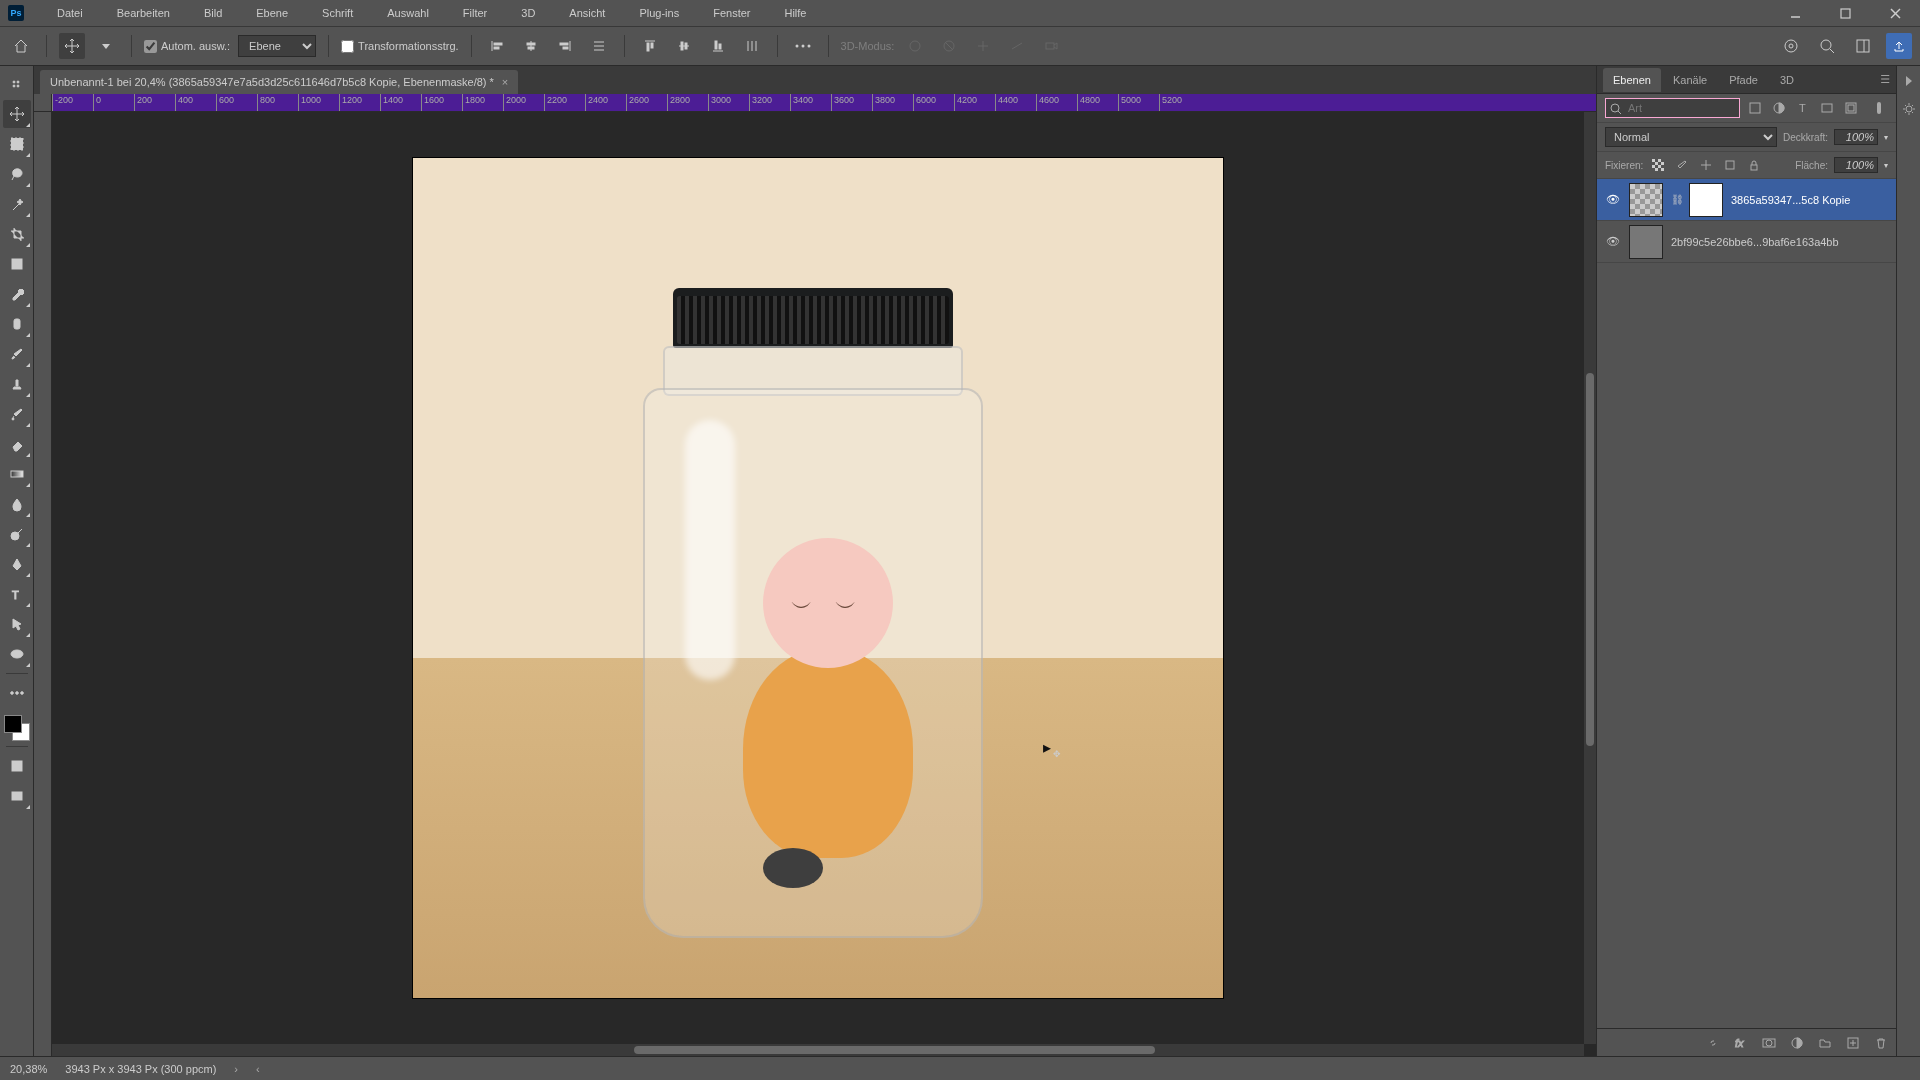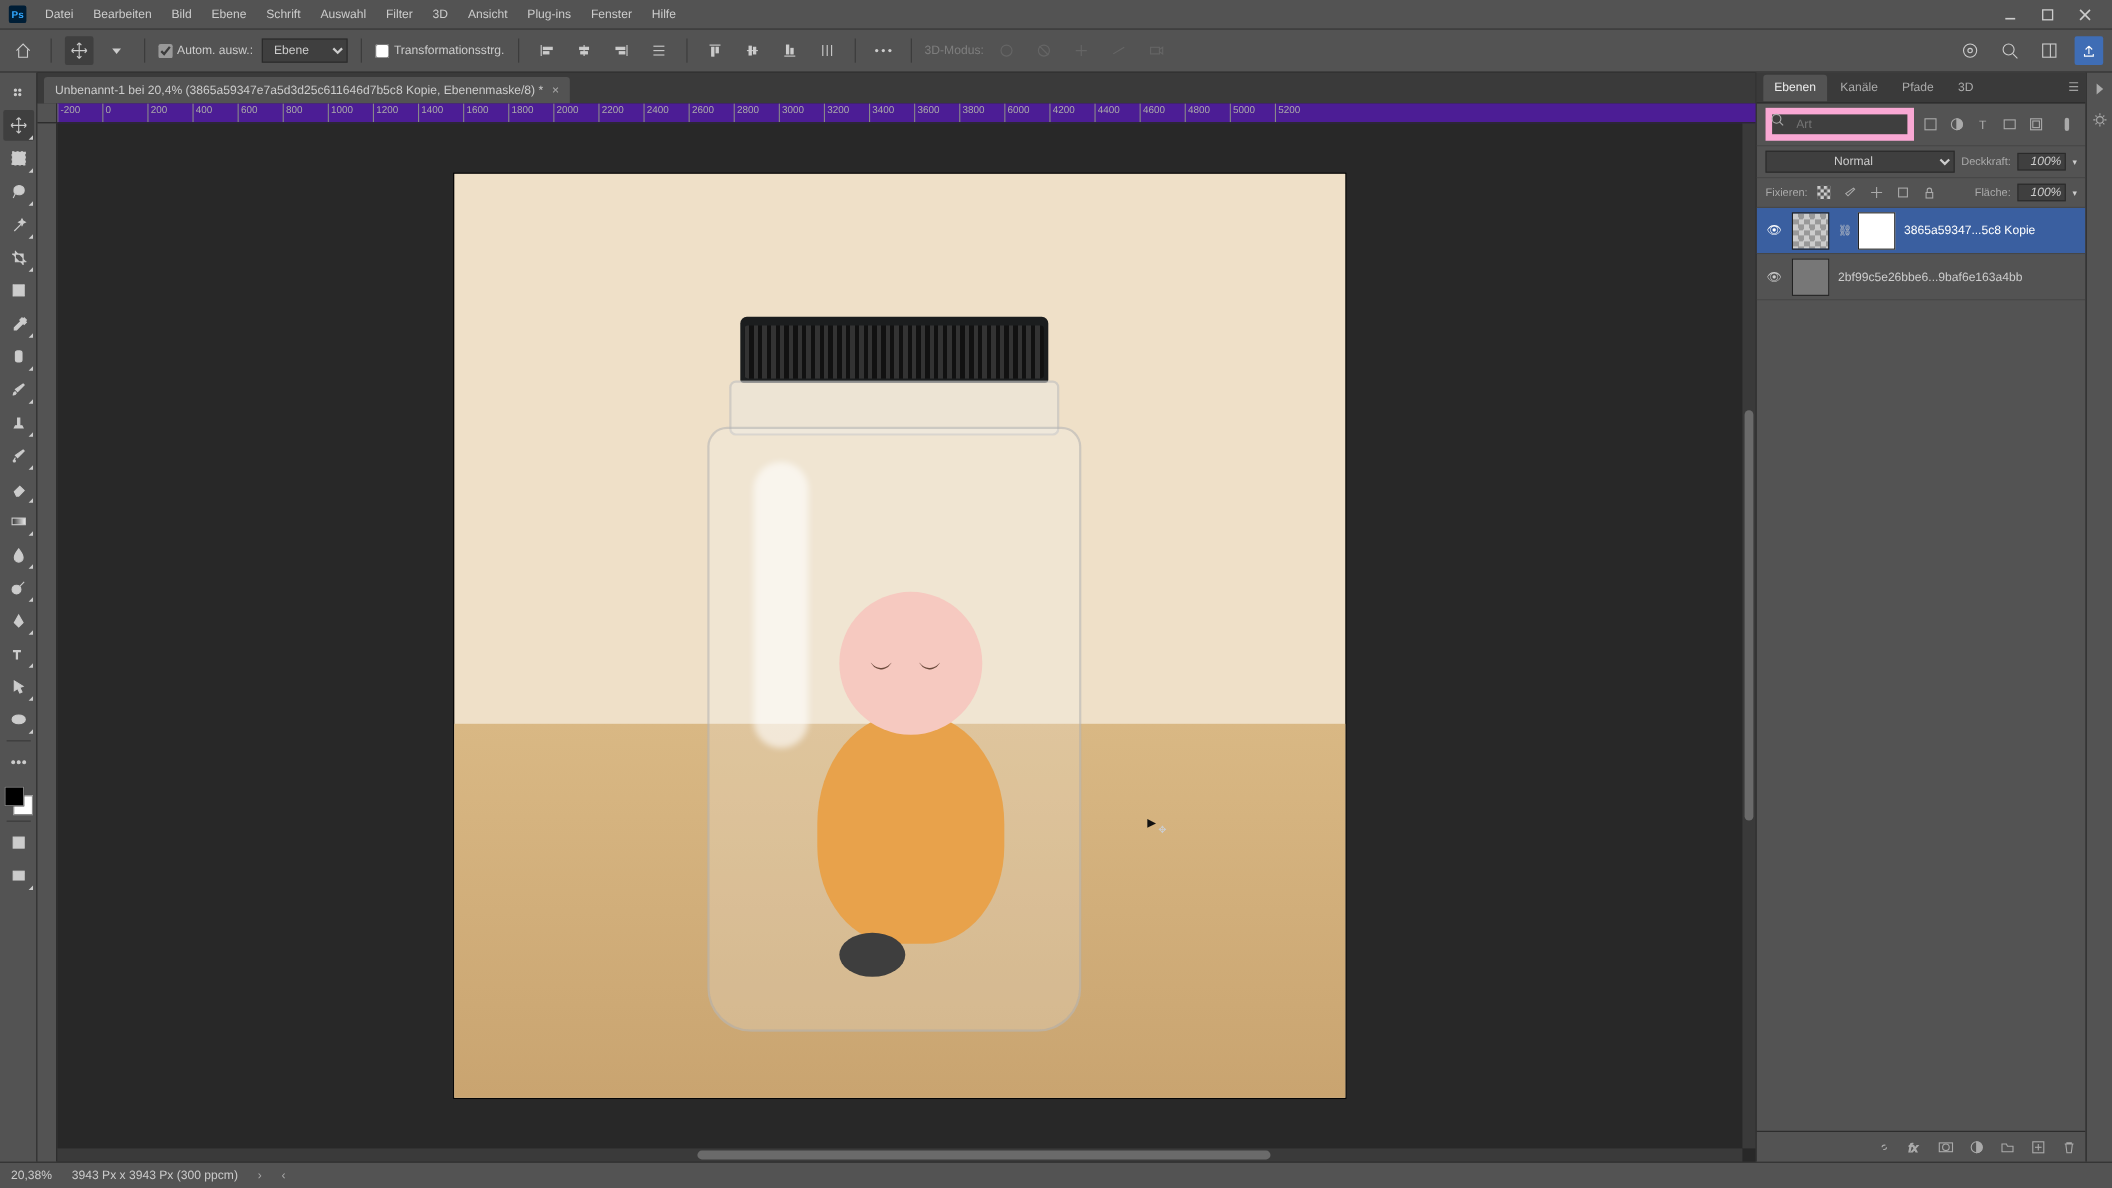--- a/index.html
+++ b/index.html
@@ -1,17 +1,17 @@
 <!DOCTYPE html>
 <html><head>
 <meta charset="utf-8">
 <style>
 * { margin: 0; padding: 0; box-sizing: border-box; font-family: "Segoe UI", Tahoma, sans-serif; font-size: 11px; color: #ccc; user-select: none; }
 body { background: #323232; width: 1920px; height: 1080px; overflow: hidden; display: flex; flex-direction: column; }
-.menubar { height: 26px; background: #535353; display: flex; align-items: center; padding: 0 8px; gap: 0; }
+.menubar { height: 26px; background: #535353; display: flex; align-items: center; padding: 0 8px; gap: 16px; }
 .menubar .ps-logo { width: 16px; height: 16px; background: #001e36; border-radius: 2px; display: flex; align-items: center; justify-content: center; color: #31a8ff; font-weight: bold; font-size: 9px; margin-right: 8px; }
 .menubar .menu-item { padding: 5px 9px; cursor: pointer; }
 .menubar .spacer { flex: 1; }
 .menubar .win-btn { width: 34px; height: 24px; display: flex; align-items: center; justify-content: center; cursor: pointer; }
 .menubar .win-btn svg { stroke: #ccc; fill: none; }
 
 .optionsbar { height: 40px; background: #535353; border-top: 1px solid #383838; border-bottom: 1px solid #2a2a2a; display: flex; align-items: center; padding: 0 8px; gap: 8px; }
 .optionsbar .icon-btn { width: 26px; height: 26px; display: flex; align-items: center; justify-content: center; border-radius: 2px; cursor: pointer; }
 .optionsbar .icon-btn.active { background: #3f3f3f; }
 .optionsbar .sep { width: 1px; height: 22px; background: #3a3a3a; margin: 0 4px; }
@@ -63,21 +63,21 @@
 .hscroll .thumb { position: absolute; left: 38%; width: 34%; top: 2px; bottom: 2px; background: #6a6a6a; border-radius: 4px; }
 .vscroll { position: absolute; right: 0; top: 46px; bottom: 12px; width: 12px; background: #3a3a3a; }
 .vscroll .thumb { position: absolute; top: 28%; height: 40%; left: 2px; right: 2px; background: #6a6a6a; border-radius: 4px; }
 
 .rightcol { width: 300px; background: #535353; border-left: 1px solid #2a2a2a; display: flex; flex-direction: column; }
 .panel-tabs { height: 28px; background: #3a3a3a; display: flex; align-items: center; padding: 0 6px; gap: 2px; border-bottom: 1px solid #2a2a2a; }
 .panel-tabs .ptab { padding: 6px 10px; cursor: pointer; color: #aaa; }
 .panel-tabs .ptab.active { background: #535353; color: #eee; border-radius: 3px 3px 0 0; }
 .panel-tabs .menu-icon { margin-left: auto; cursor: pointer; opacity: 0.7; }
 .panel-row { display: flex; align-items: center; padding: 4px 8px; gap: 6px; border-bottom: 1px solid #464646; }
-.panel-row input.search { flex: 1; background: #3f3f3f; border: 6px solid #f9a8d4; padding: 3px 6px 3px 22px; color: #ccc; width: 60px; }
+.panel-row input.search { flex: 1; background: #3f3f3f; border: 1px solid #f9a8d4; padding: 3px 6px 3px 22px; color: #ccc; width: 60px; }
 .panel-row .srch-wrap { position: relative; flex: 1; display:flex; }
 .panel-row .srch-wrap svg { position: absolute; left: 5px; top: 5px; }
 .small-icon { width: 18px; height: 18px; display: flex; align-items: center; justify-content: center; cursor: pointer; }
 .panel-row select { background: #3f3f3f; border: 1px solid #2a2a2a; color: #ccc; padding: 2px 4px; }
 .panel-row .lbl { font-size: 10px; color: #aaa; }
 .panel-row .val { width: 44px; background: #3f3f3f; border: 1px solid #2a2a2a; text-align: right; padding: 1px 3px; font-style: italic; }
 
 .layers { flex: 1; overflow: auto; }
 .layer { display: flex; align-items: center; padding: 4px 8px; gap: 8px; border-bottom: 1px solid #464646; height: 42px; }
 .layer.active { background: #3a5fa0; }
@@ -616,21 +616,21 @@
           </svg>
         </div>
       <div class="small-icon" style="margin-left:4px;">
           <svg width="10" height="14" fill="#aaa">
             <rect x="3" y="1" width="4" height="12" rx="2"></rect>
           </svg>
         </div>
     </div>
 
     <div class="panel-row">
-      <select style="flex:1;text-align:center;"><option>Normal</option></select>
+      <select style="flex:1;"><option>Normal</option></select>
       <span class="lbl">Deckkraft:</span>
       <span class="val">100%</span>
       <span style="font-size:8px;">▾</span>
     </div>
 
     <div class="panel-row">
       <span class="lbl">Fixieren:</span>
       <div class="small-icon">
           <svg width="12" height="12">
             <rect width="12" height="12" fill="url(#c)"></rect>

